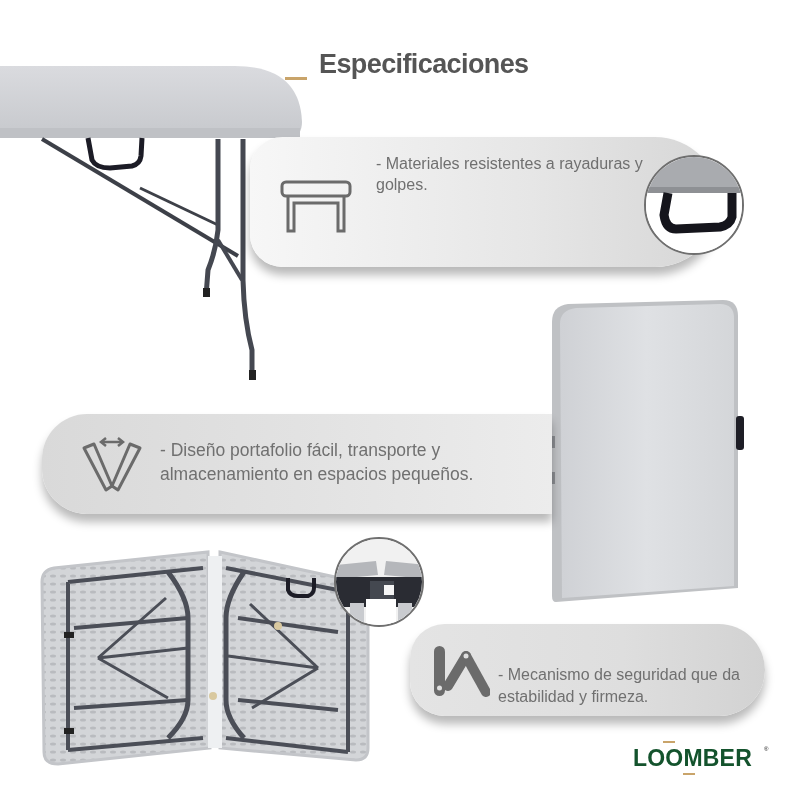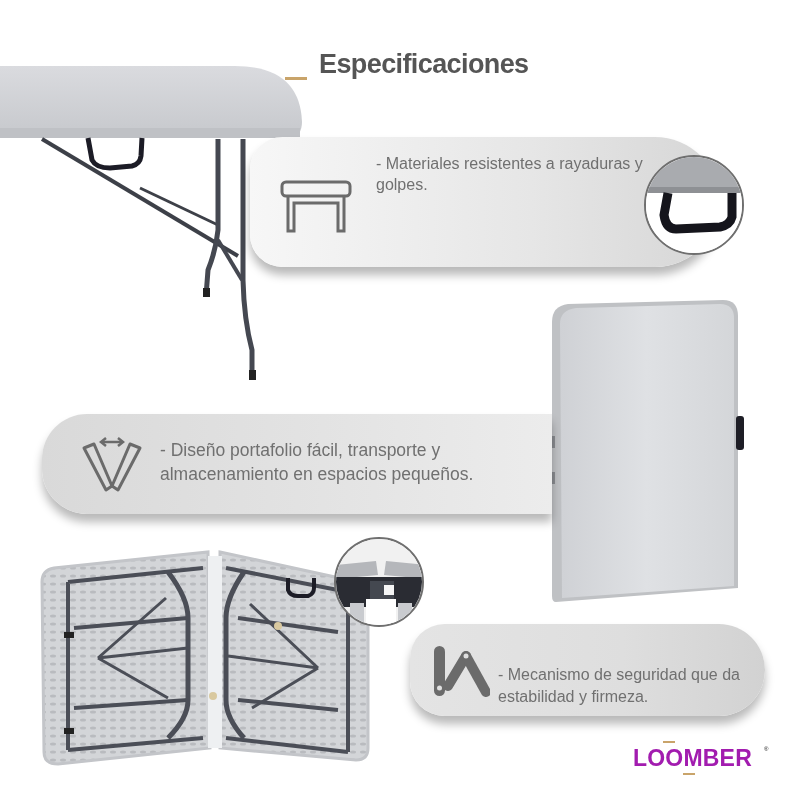--- a/index.html
+++ b/index.html
@@ -40,21 +40,21 @@
 
   
   .photo { position: absolute; }
   .zoom-circle {
     position: absolute; border-radius: 50%; overflow: hidden;
     border: 2px solid #6f6f6f; background: #fff;
   }
 
   
   .logo { left: 633px; top: 741px; width: 140px; height: 34px; }
-  .logo .word { font-size: 23px; font-weight: bold; color: #a21caf; letter-spacing: 0.2px; position: absolute; left: 0; top: 4px; }
+  .logo .word { font-size: 23px; font-weight: bold; color: #14532d; letter-spacing: 0.2px; position: absolute; left: 0; top: 4px; }
   .logo .reg { position: absolute; left: 131px; top: 5px; font-size: 6px; color: #111; }
   .logo .bar { position: absolute; height: 2px; width: 12px; background: #c9a46a; }
 </style>
 </head>
 <body>
 
 <div class="abs header">
   <div class="accent"></div>
   <div class="title">Especificaciones</div>
 </div>

